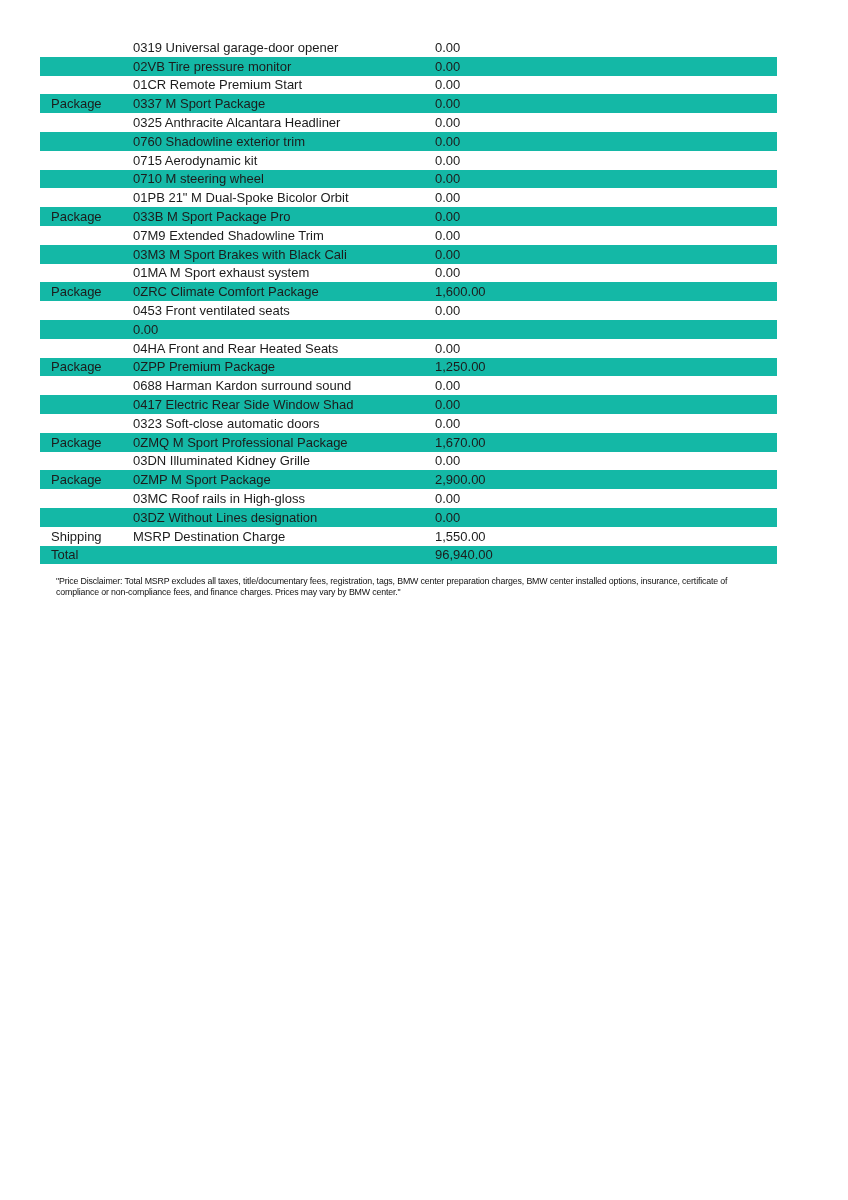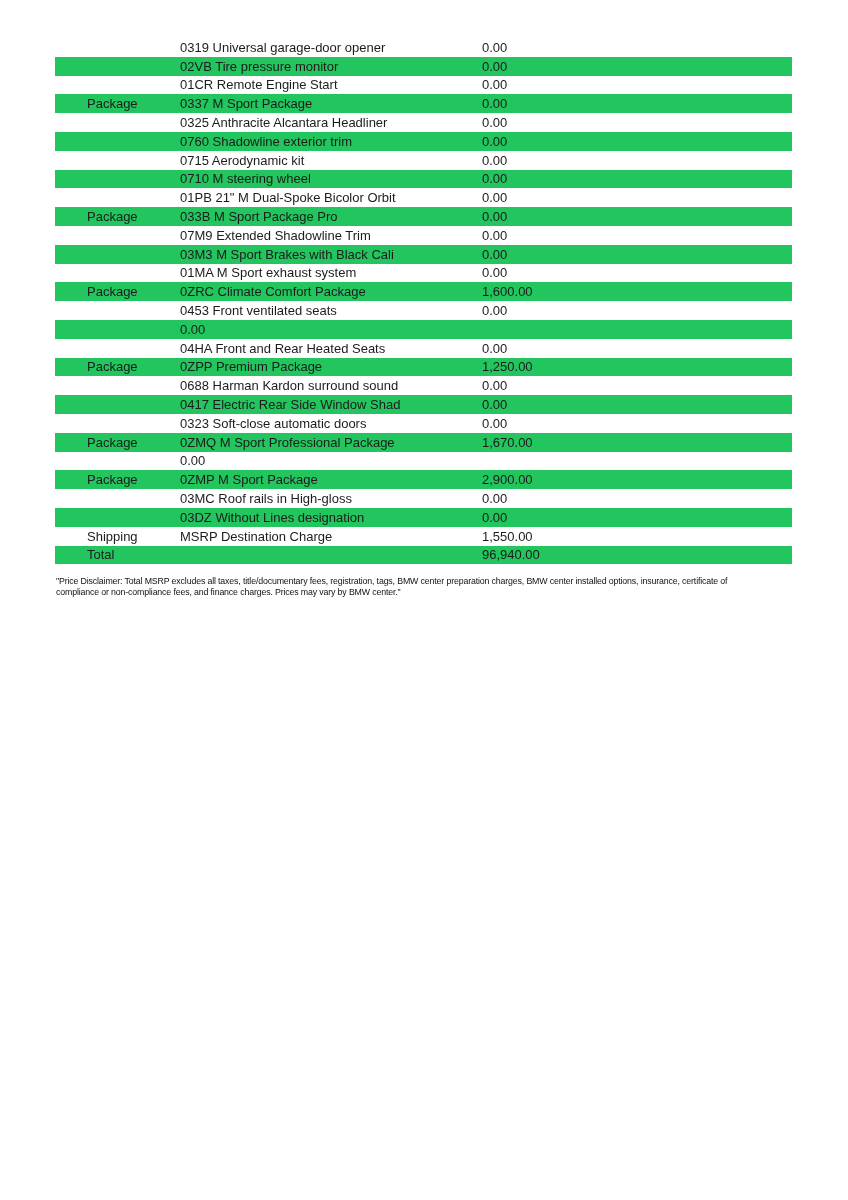--- a/index.html
+++ b/index.html
@@ -6,39 +6,38 @@
   .page {
     position: relative;
     width: 848px;
     height: 1200px;
     background: #ffffff;
     font-family: "Liberation Sans", sans-serif;
     overflow: hidden;
   }
   .pricing-table {
     position: absolute;
-    left: 55px;
+    left: 40px;
     top: 38px;
     width: 737px;
   }
   .price-row {
     display: flex;
     align-items: center;
     height: 18.8px;
     font-size: 13px;
     color: #1c1c1c;
     background: #ffffff;
   }
-  .price-row.striped { background: #22c55e; }
+  .price-row.striped { background: #14b8a6; }
   .cell-category {
     width: 93px;
-    padding-left: 0;
+    padding-left: 11px;
     box-sizing: border-box;
     white-space: nowrap;
-    margin-left: 32px;
   }
   .cell-item {
     width: 302px;
     white-space: nowrap;
     overflow: hidden;
   }
   .cell-price {
     width: 160px;
     white-space: nowrap;
   }
@@ -66,21 +65,21 @@
         <span class="cell-spacer"></span>
       </div>
       <div class="price-row striped">
         <span class="cell-category"></span>
         <span class="cell-item">02VB Tire pressure monitor</span>
         <span class="cell-price">0.00</span>
         <span class="cell-spacer"></span>
       </div>
       <div class="price-row">
         <span class="cell-category"></span>
-        <span class="cell-item">01CR Remote Engine Start</span>
+        <span class="cell-item">01CR Remote Premium Start</span>
         <span class="cell-price">0.00</span>
         <span class="cell-spacer"></span>
       </div>
       <div class="price-row striped">
         <span class="cell-category">Package</span>
         <span class="cell-item">0337 M Sport Package</span>
         <span class="cell-price">0.00</span>
         <span class="cell-spacer"></span>
       </div>
       <div class="price-row">
@@ -185,20 +184,21 @@
         <span class="cell-spacer"></span>
       </div>
       <div class="price-row striped">
         <span class="cell-category">Package</span>
         <span class="cell-item">0ZMQ M Sport Professional Package</span>
         <span class="cell-price">1,670.00</span>
         <span class="cell-spacer"></span>
       </div>
       <div class="price-row">
         <span class="cell-category"></span>
+        <span class="cell-item">03DN Illuminated Kidney Grille</span>
         <span class="cell-price">0.00</span>
         <span class="cell-spacer"></span>
       </div>
       <div class="price-row striped">
         <span class="cell-category">Package</span>
         <span class="cell-item">0ZMP M Sport Package</span>
         <span class="cell-price">2,900.00</span>
         <span class="cell-spacer"></span>
       </div>
       <div class="price-row">

